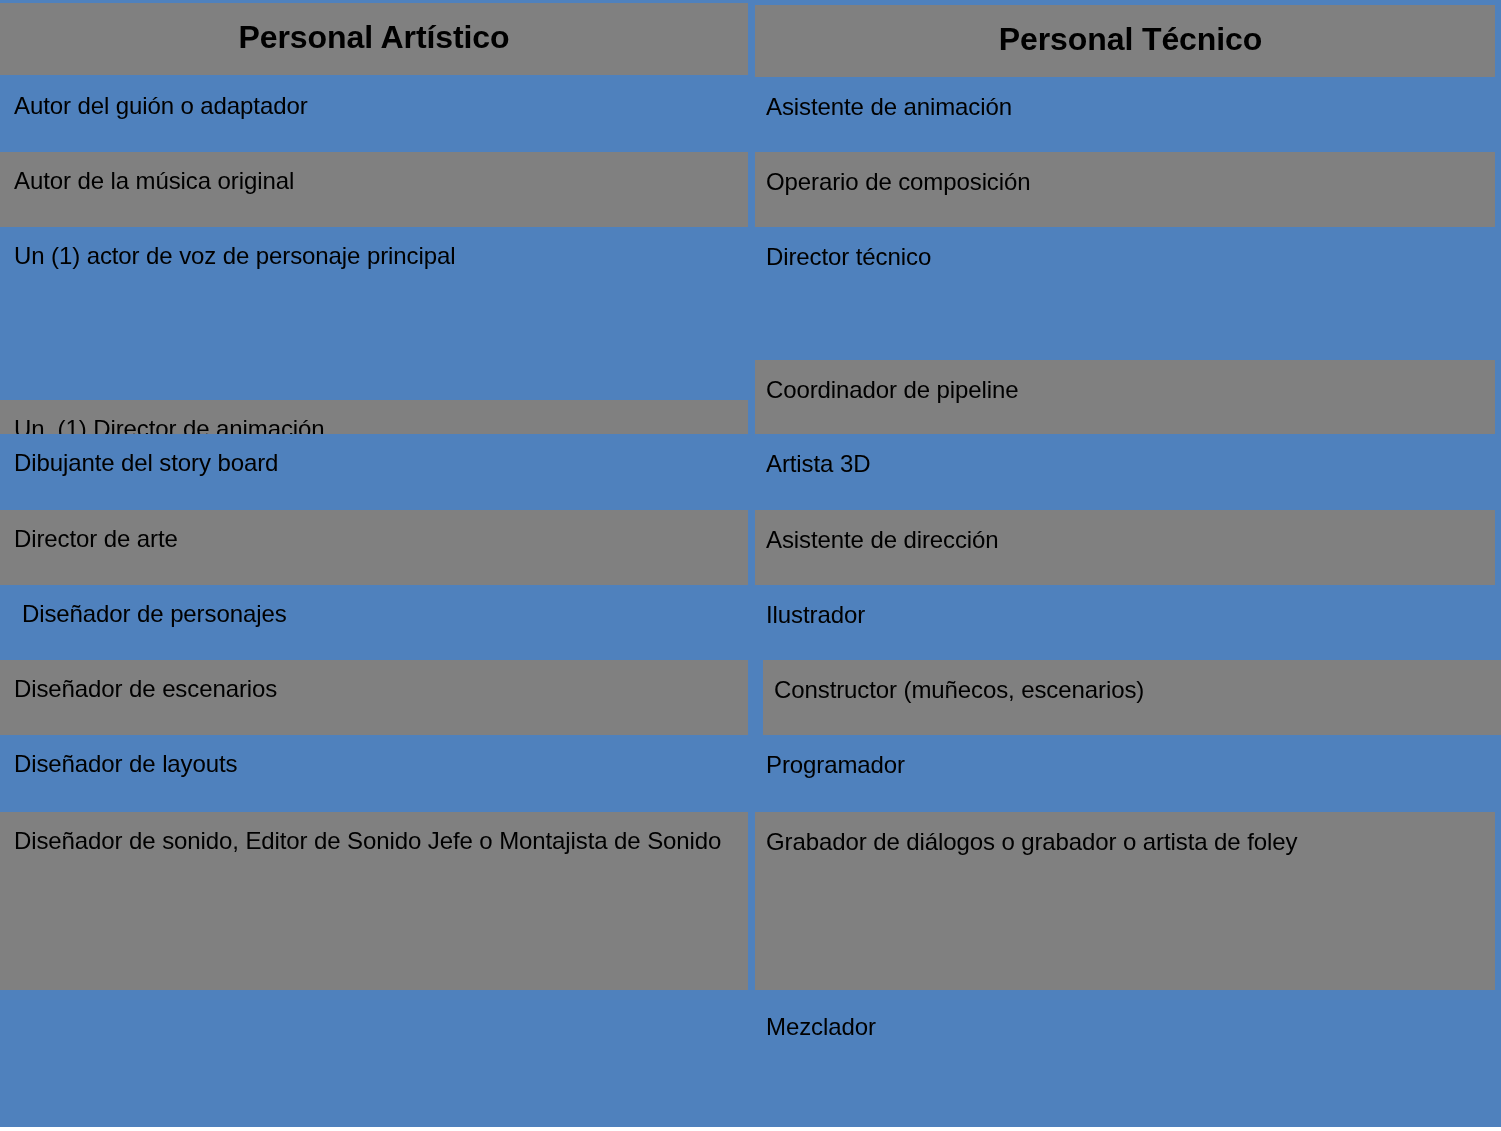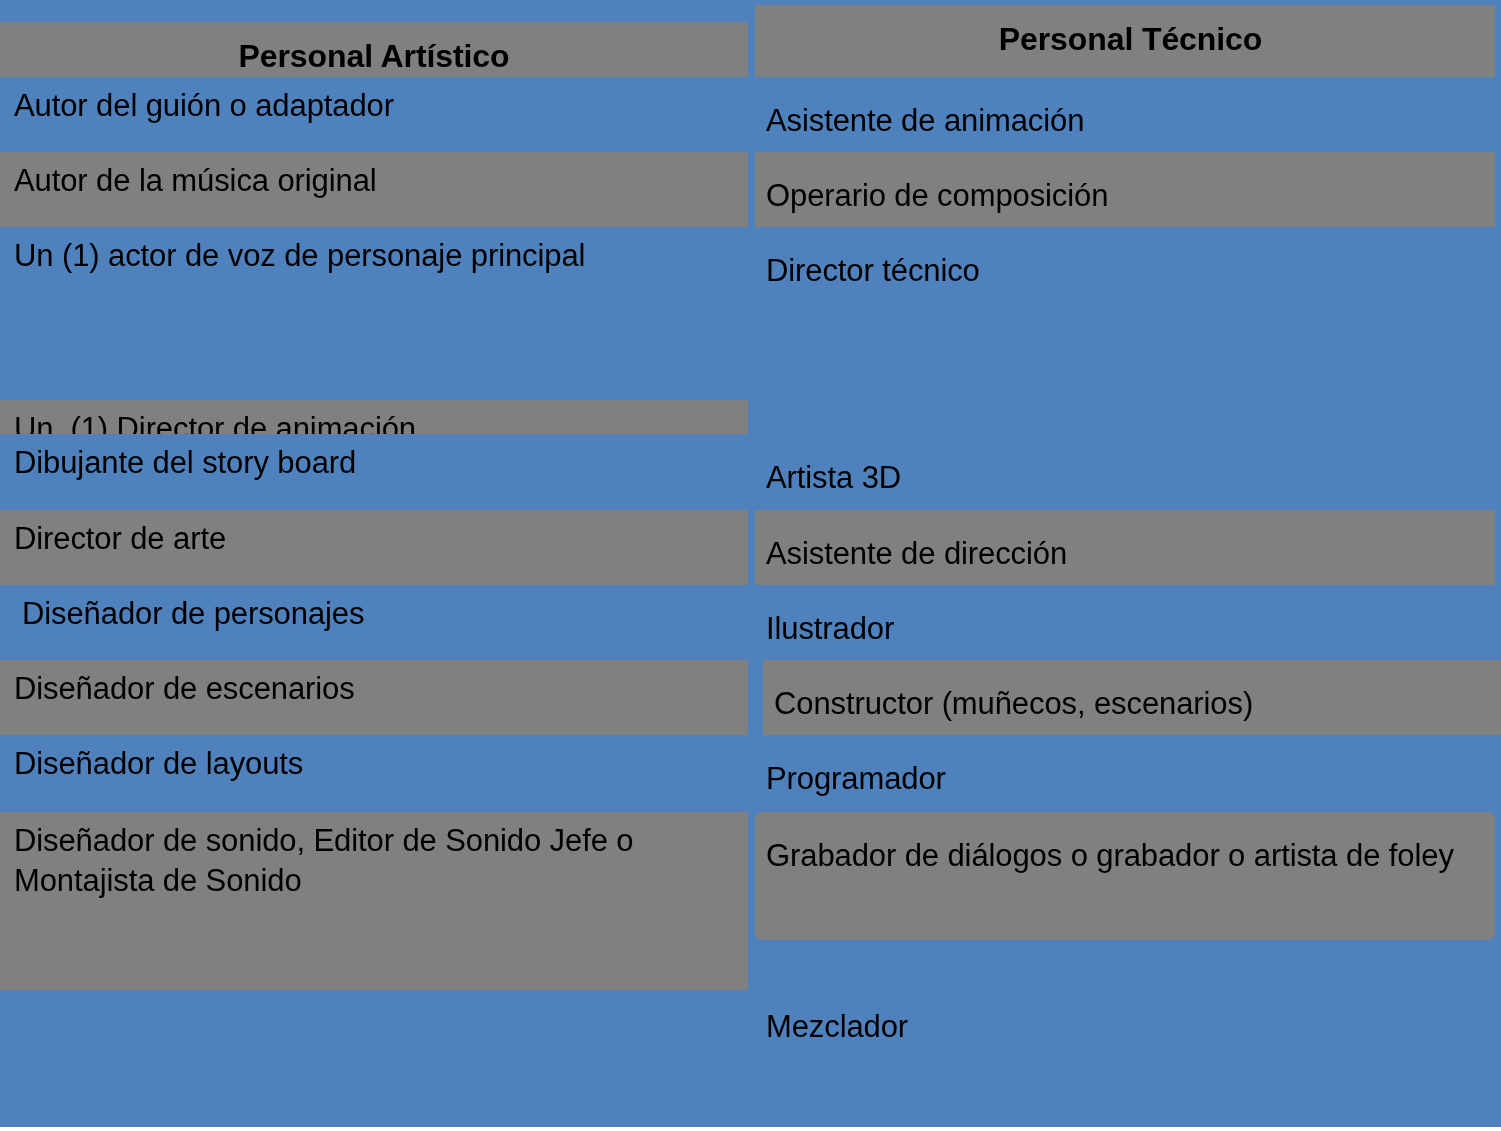--- a/index.html
+++ b/index.html
@@ -17,28 +17,28 @@
     position: relative;
     width: 1501px;
     height: 1131px;
     background: #4f81bd;
     box-sizing: border-box;
   }
   .cell {
     position: absolute;
     box-sizing: border-box;
     color: #000000;
-    font-size: 31px;
+    font-size: 24px;
     line-height: 40px;
     letter-spacing: -0.1px;
   }
   .cell.gray  { background: #808080; }
   .cell.blue  { background: #4f81bd; }
   .cell.left  { left: 0px;   width: 748px; padding-left: 14px; padding-top: 9px; }
-  .cell.right { left: 755px; width: 740px; padding-left: 11px; padding-top: 24px; }
+  .cell.right { left: 755px; width: 740px; padding-left: 11px; padding-top: 10px; }
   .cell.header {
     font-weight: bold;
     text-align: center;
     padding-left: 0;
     padding-top: 14px;
     font-size: 32px;
   }
   .cell .txt {
     display: block;
     white-space: pre-wrap;
@@ -60,21 +60,21 @@
     background: #4f81bd;
   }
 </style>
 </head>
 <body>
 
 <div id="table-root">
 
   <div class="top-rule"></div>
 
-  <div class="cell gray left header" style="top:22px; height:72px;">
+  <div class="cell gray left header" style="top:3px; height:72px;">
     <span class="txt">Personal Artístico</span>
   </div>
   <div class="cell gray right header" style="top:5px; height:72px;padding-left:11px;">
     <span class="txt">Personal Técnico</span>
   </div>
 
   <div class="cell blue left" style="top:77px; height:75px;">
     <span class="txt">Autor del guión o adaptador</span>
   </div>
   <div class="cell blue right" style="top:77px; height:75px;">
@@ -90,20 +90,23 @@
 
   <div class="cell blue left" style="top:227px; height:133px;">
     <span class="txt">Un (1) actor de voz de personaje principal</span>
   </div>
   <div class="cell blue right" style="top:227px; height:133px;">
     <span class="txt">Director técnico</span>
   </div>
 
   <div class="cell gray left" style="top:360px; height:74px;margin-top:40px;">
     <span class="txt">Un  (1) Director de animación</span>
+  </div>
+  <div class="cell gray right" style="top:360px; height:74px;">
+    <span class="txt">Coordinador de pipeline</span>
   </div>
 
   <div class="cell blue left" style="top:434px; height:76px;">
     <span class="txt">Dibujante del story board</span>
   </div>
   <div class="cell blue right" style="top:434px; height:76px;">
     <span class="txt">Artista 3D</span>
   </div>
 
   <div class="cell gray left" style="top:510px; height:75px;">
@@ -130,21 +133,21 @@
   <div class="cell blue left" style="top:735px; height:65px;">
     <span class="txt">Diseñador de layouts</span>
   </div>
   <div class="cell blue right" style="top:735px; height:77px;">
     <span class="txt">Programador</span>
   </div>
 
   <div class="cell gray left" style="top:812px; height:178px;">
     <span class="txt">Diseñador de sonido, Editor de Sonido Jefe o Montajista de Sonido</span>
   </div>
-  <div class="cell gray right" style="top:812px; height:128px;border-radius:7px;">
+  <div class="cell gray right" style="top:812px; height:178px;">
     <span class="txt">Grabador de diálogos o grabador o artista de foley</span>
   </div>
 
   <div class="cell blue left" style="top:990px; height:137px;">
     <span class="txt"></span>
   </div>
   <div class="cell blue right" style="top:990px; height:137px; padding-top:17px;">
     <span class="txt">Mezclador</span>
   </div>
 

